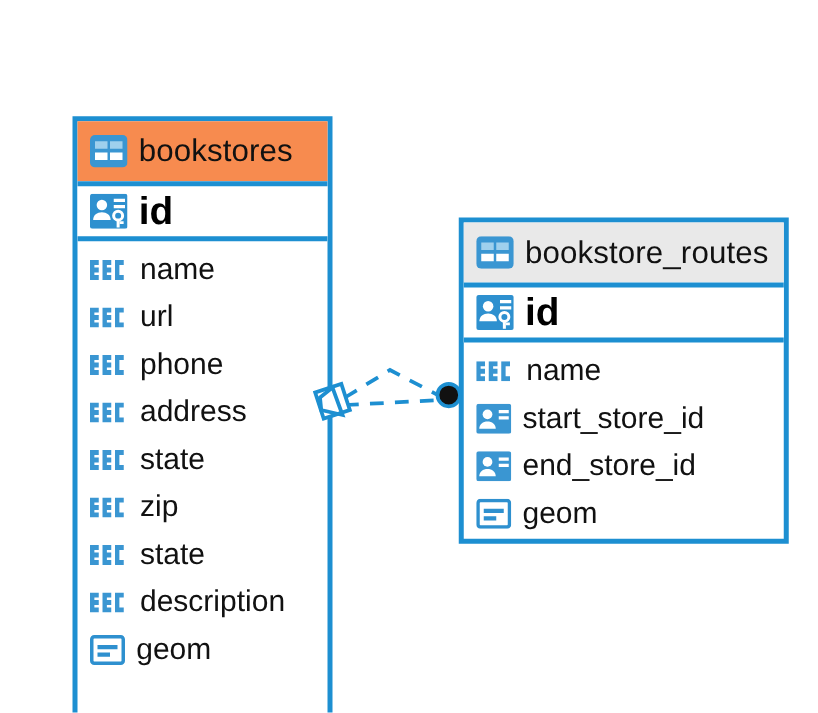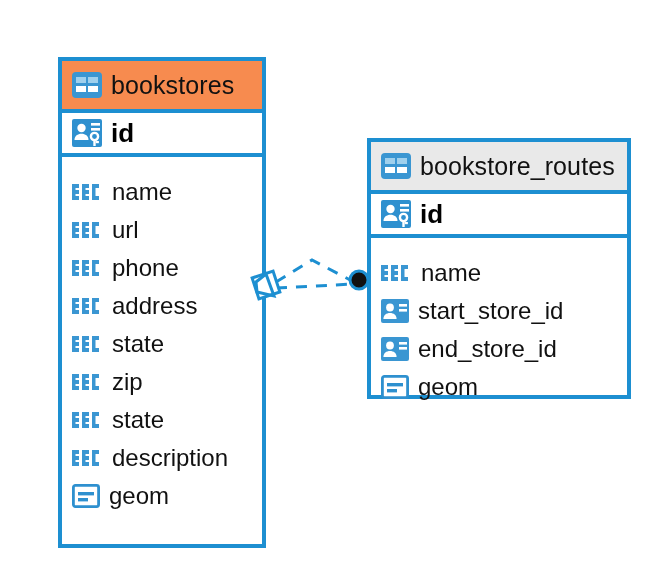--- a/index.html
+++ b/index.html
@@ -12,20 +12,21 @@
     height: 570px;
     position: relative;
     overflow: hidden;
     font-family: "Liberation Sans", sans-serif;
     -webkit-font-smoothing: antialiased;
   }
 
   .canvas {
     position: absolute;
     inset: 0;
+    margin-top: 36px;
   }
 
   
   .entity {
     position: absolute;
     box-sizing: border-box;
     border: 4px solid #1d8fd1;
     background: #ffffff;
   }
   #entity-bookstores {
@@ -61,28 +62,28 @@
 
   .pk-row {
     box-sizing: border-box;
     height: 48px;
     display: flex;
     align-items: center;
     padding: 0 8px 0 10px;
     border-top: 4px solid #1d8fd1;
     border-bottom: 4px solid #1d8fd1;
     background: #ffffff;
-    font-size: 26px;
+    font-size: 31px;
     font-weight: bold;
     color: #000000;
     white-space: nowrap;
   }
 
   .field-list {
-    padding-top: 16px;
+    padding-top: 4px;
   }
   .field-row {
     box-sizing: border-box;
     height: 38px;
     display: flex;
     align-items: center;
     padding: 0 8px 0 10px;
     font-size: 24px;
     color: #111111;
     white-space: nowrap;

